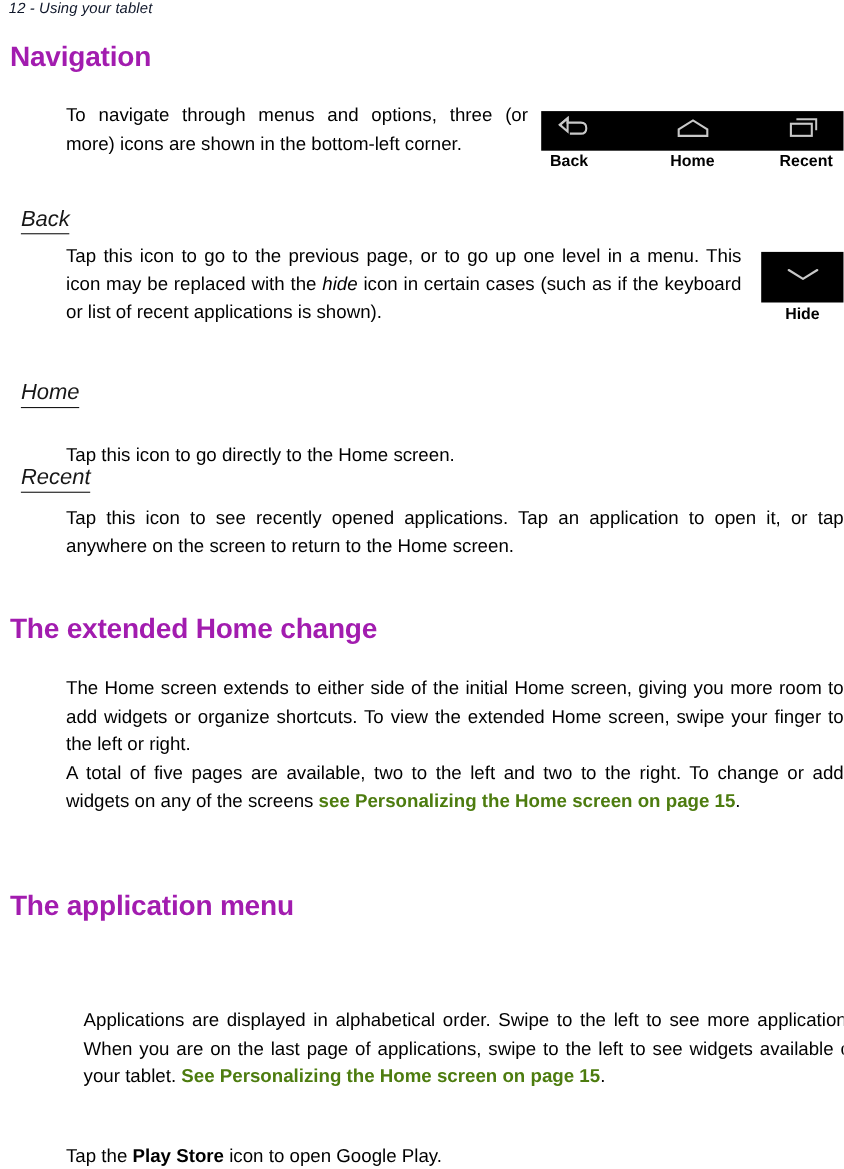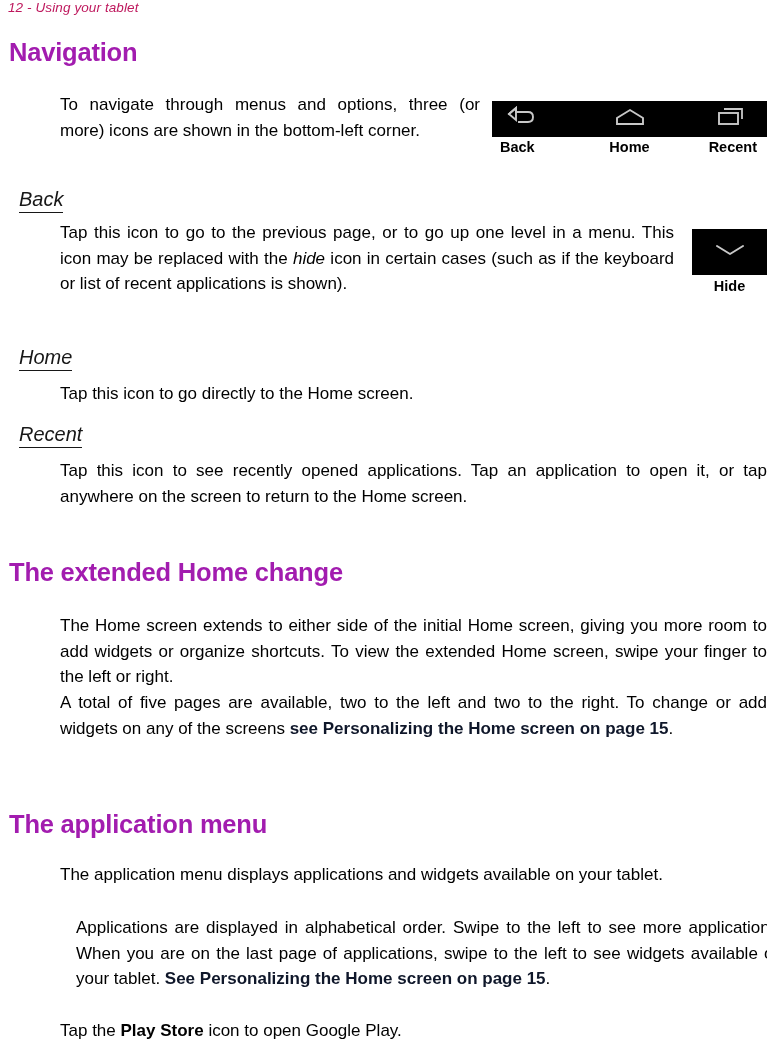--- a/index.html
+++ b/index.html
@@ -23,21 +23,21 @@
     padding: 0;
   }
 
   
   .running-header {
     position: absolute;
     top: 0px;
     left: 8px;
     font-style: italic;
     font-size: 13.5px;
-    color: #be185d;
+    color: #0f172a;
     letter-spacing: 0.1px;
     white-space: nowrap;
   }
 
   
   h1.sect {
     position: absolute;
     left: 9px;
     margin: 0;
     font-size: 25.5px;
@@ -63,24 +63,24 @@
   
   p.body {
     position: absolute;
     margin: 0;
     font-size: 17px;
     line-height: 25.5px;
     text-align: justify;
     text-justify: inter-word;
     color: #000000;
   }
-  p.body.last-left { text-align-last: left; }
+  p.body.last-left { text-align-last: left; margin-top: 20px; }
 
   .xref {
-    color: #0f172a;
+    color: #4d7c0f;
     font-weight: bold;
   }
   .ital { font-style: italic; }
   .bold { font-weight: bold; }
 
   
   .figure-navbar {
     position: absolute;
     left: 492px;
     top: 101px;
@@ -206,19 +206,18 @@
   <p class="body" style="left:60px; top:458px; width:707px;">Tap this icon to see recently opened applications. Tap an application to open it, or tap anywhere on the screen to return to the Home screen.</p>
 
   <h1 class="sect" style="top:558px;">The extended Home change</h1>
 
   <p class="body" style="left:60px; top:613px; width:707px;">The Home screen extends to either side of the initial Home screen, giving you more room to add widgets or organize shortcuts. To view the extended Home screen, swipe your finger to the left or right.</p>
 
   <p class="body" style="left:60px; top:690px; width:707px;"><span>A total of five pages are available, two to the left and two to the right. To change or add widgets on any of the screens </span><span class="xref">see Personalizing the Home screen on page 15</span><span>.</span></p>
 
   <h1 class="sect" style="top:810px;">The application menu</h1>
 
-  <p class="body" style="left:60px; top:862px; width:707px;">The application menu displays applications and widgets available on your tablet.</p>
 
   <p class="body" style="left:76px; top:915px; width:707px;"><span>Applications are displayed in alphabetical order. Swipe to the left to see more applications. When you are on the last page of applications, swipe to the left to see widgets available on your tablet. </span><span class="xref">See Personalizing the Home screen on page 15</span><span>.</span></p>
 
   <p class="body last-left" style="left:60px; top:1018px; width:707px;"><span>Tap the </span><span class="bold">Play Store</span><span> icon to open Google Play.</span></p>
 
 </div>
 
 </body></html>

